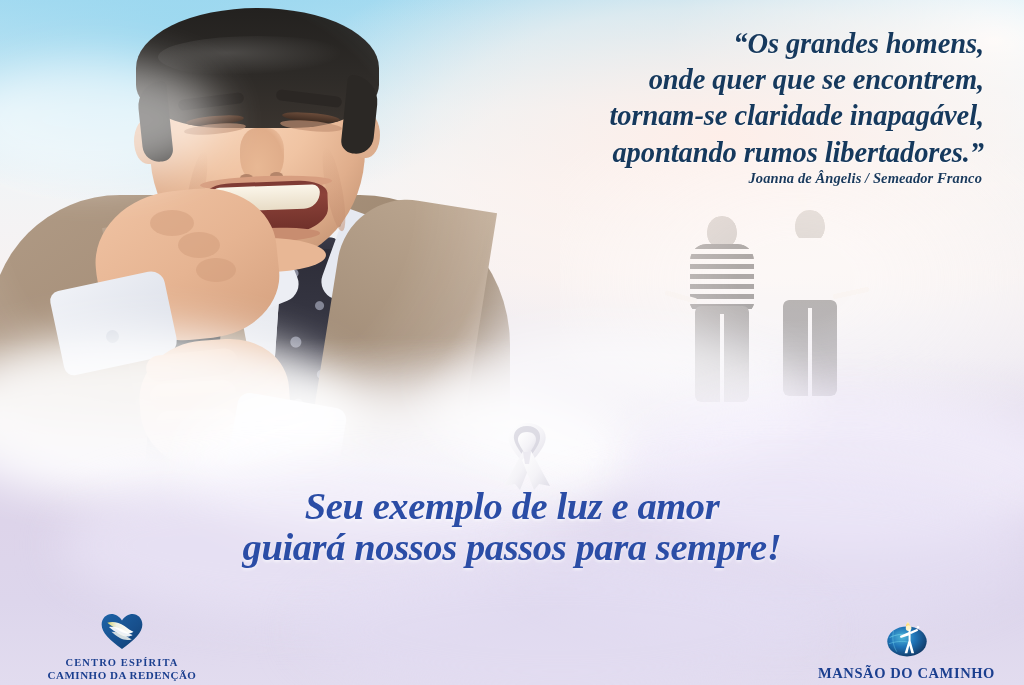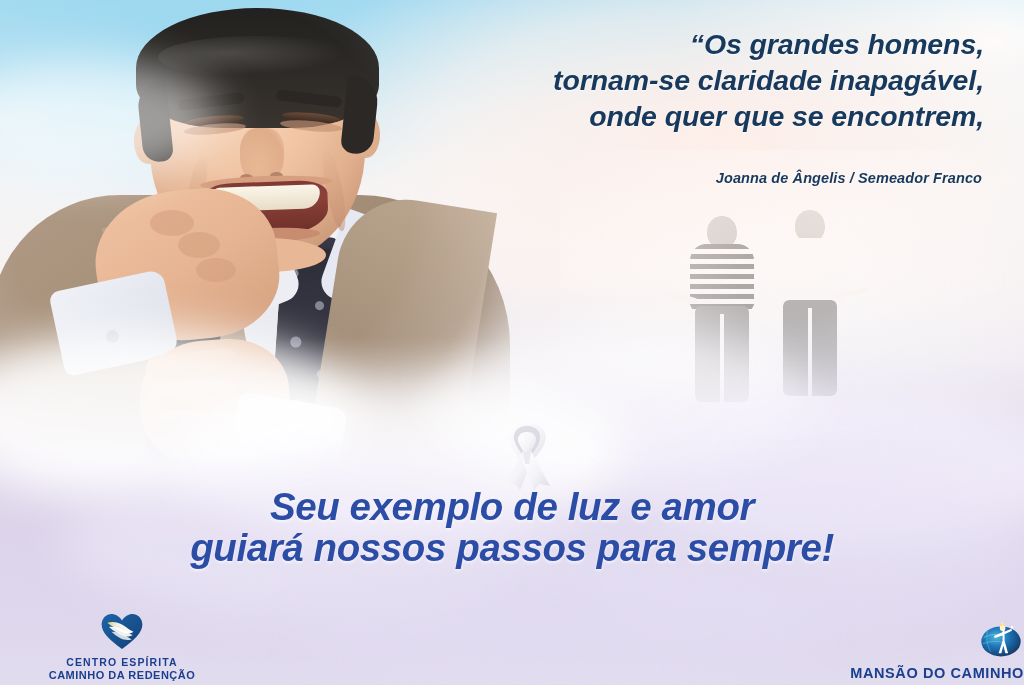--- a/index.html
+++ b/index.html
@@ -3,21 +3,21 @@
 <meta charset="utf-8">
 <title>Memorial Tribute Poster</title>
 <style>
   html,body{margin:0;padding:0;background:#222;}
   *{box-sizing:border-box;}
 
   .poster{
     position:relative;
     width:1024px;height:685px;
     overflow:hidden;
-    font-family:Liberation Sans, sans-serif;
+    font-family:Liberation Serif, serif;
     background:#86efac;
     padding-left:34px;
   }
 
   
   .bg-base{
     position:absolute;inset:0;
     background:
       linear-gradient(180deg,
         #a9dcf1 0%,
@@ -207,21 +207,21 @@
     letter-spacing:-.4px;
     text-shadow:0 2px 3px rgba(255,255,255,.6);
   }
   .headline .hl{display:block;}
   .headline .hl2{font-size:38.5px;}
   .headline .hl3{font-size:38.5px;}
 
   
   .logo{position:absolute;bottom:4px;display:flex;flex-direction:column;align-items:center;}
   .logo-left{left:22px;width:200px;justify-content:flex-end;}
-  .logo-right{right:0;width:215px;align-items:flex-end;}
+  .logo-right{right:10px;width:215px;align-items:center;}
   .logo-mark{display:block;}
   .logo-text{color:#1b3f8f;text-align:center;line-height:1.12;margin-top:3px;}
   .logo-t1{font-size:10.5px;font-weight:bold;letter-spacing:1.1px;}
   .logo-t2{font-size:11px;font-weight:bold;letter-spacing:.5px;}
   .logo-right .logo-t2{font-size:14.5px;letter-spacing:.6px;}
 </style>
 </head>
 <body>
 
 <div class="poster">
@@ -312,22 +312,23 @@
       <div class="cl c2"></div>
       <div class="cl c3"></div>
     <div class="cl c4"></div>
       <div class="cl c5"></div>
       <div class="cl c6"></div>
     <div class="cl c8"></div>
   </div>
 
   <div class="quote">
     <span class="ln">“Os grandes homens,</span>
+    <span class="ln">onde quer que se encontrem,</span>
     <span class="ln">tornam-se claridade inapagável,</span>
-    <span class="ln">onde quer que se encontrem,</span>
+    <span class="ln">apontando rumos libertadores.”</span>
   </div>
   <div class="quote-attr">Joanna de Ângelis / Semeador Franco</div>
 
   <div class="ribbon">
     <svg viewBox="0 0 90 82" width="90" height="82" aria-hidden="true">
       <defs>
         <linearGradient id="rbG" x1="0" y1="0" x2="1" y2="1">
           <stop offset="0%" stop-color="#ffffff"></stop>
           <stop offset="55%" stop-color="#f4f3f7"></stop>
           <stop offset="100%" stop-color="#dedce6"></stop>

